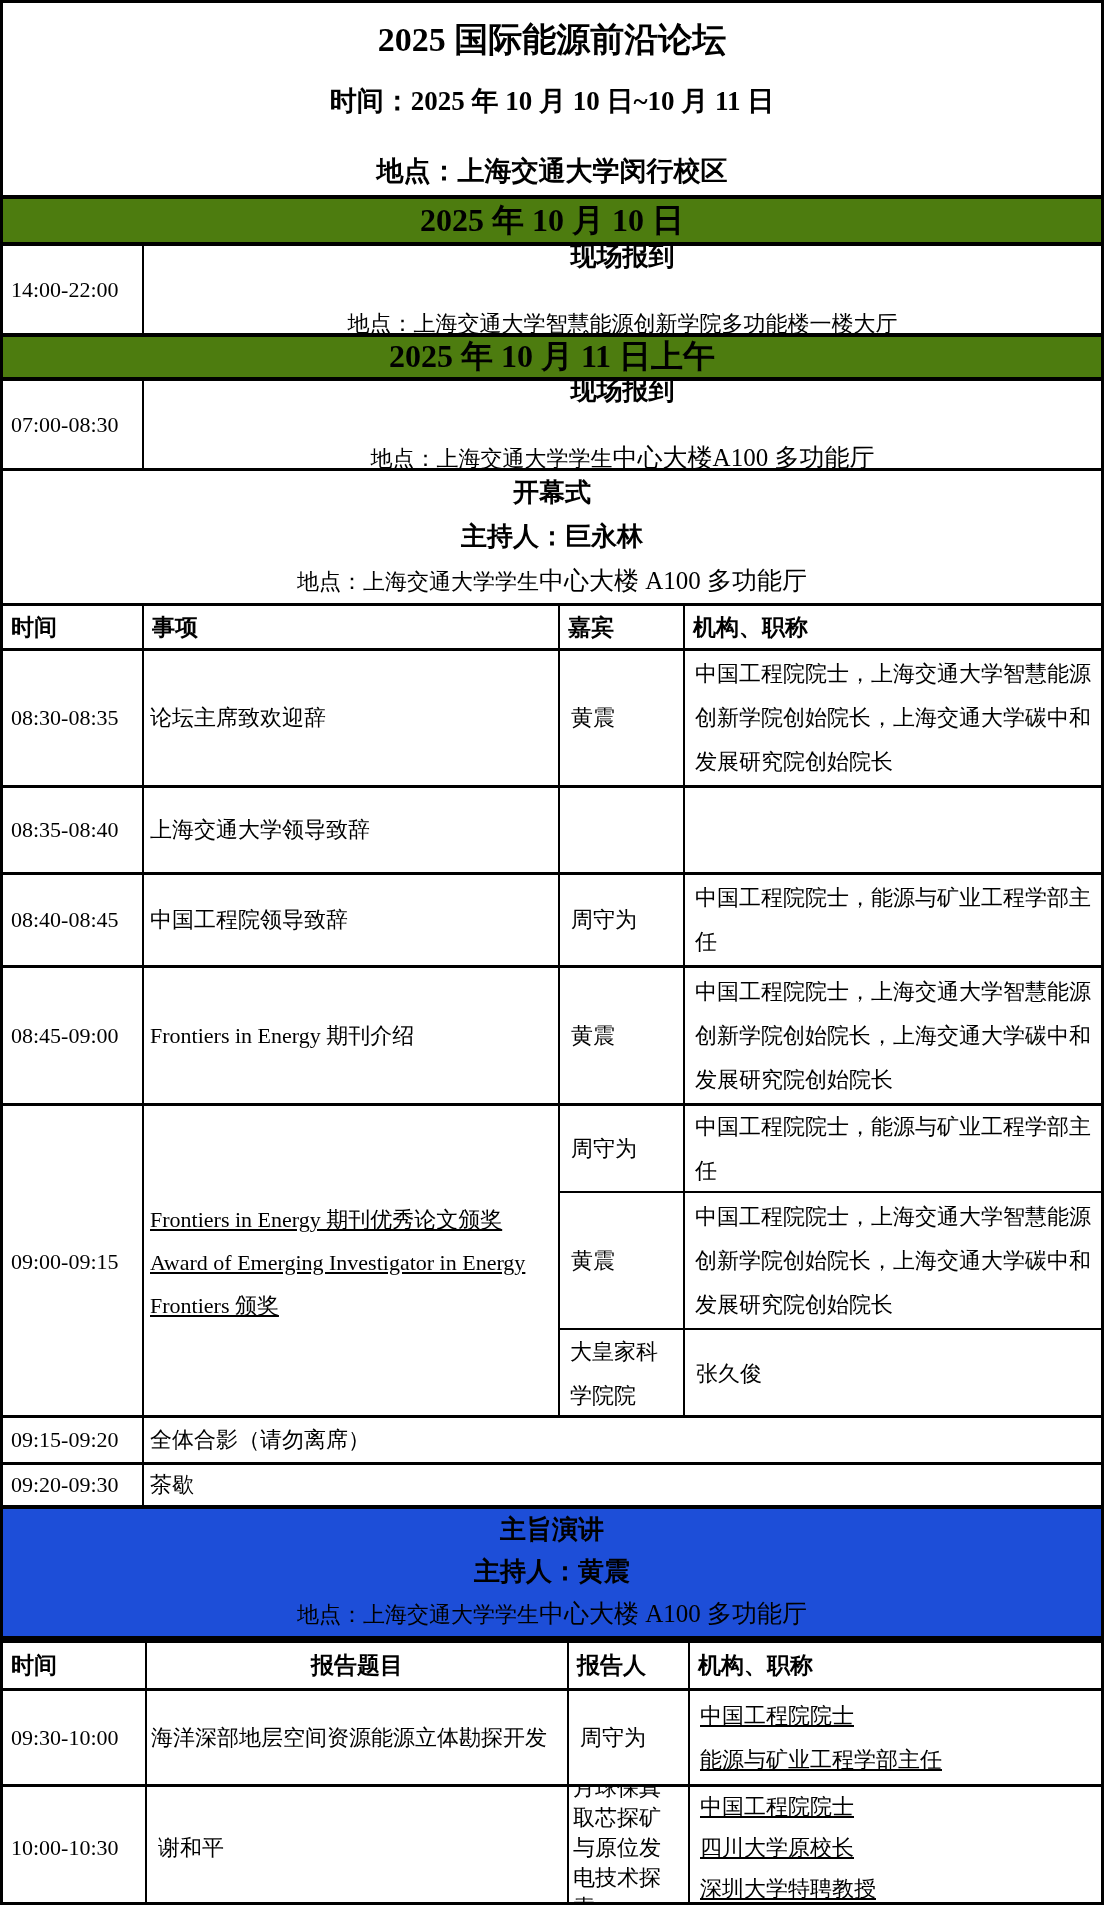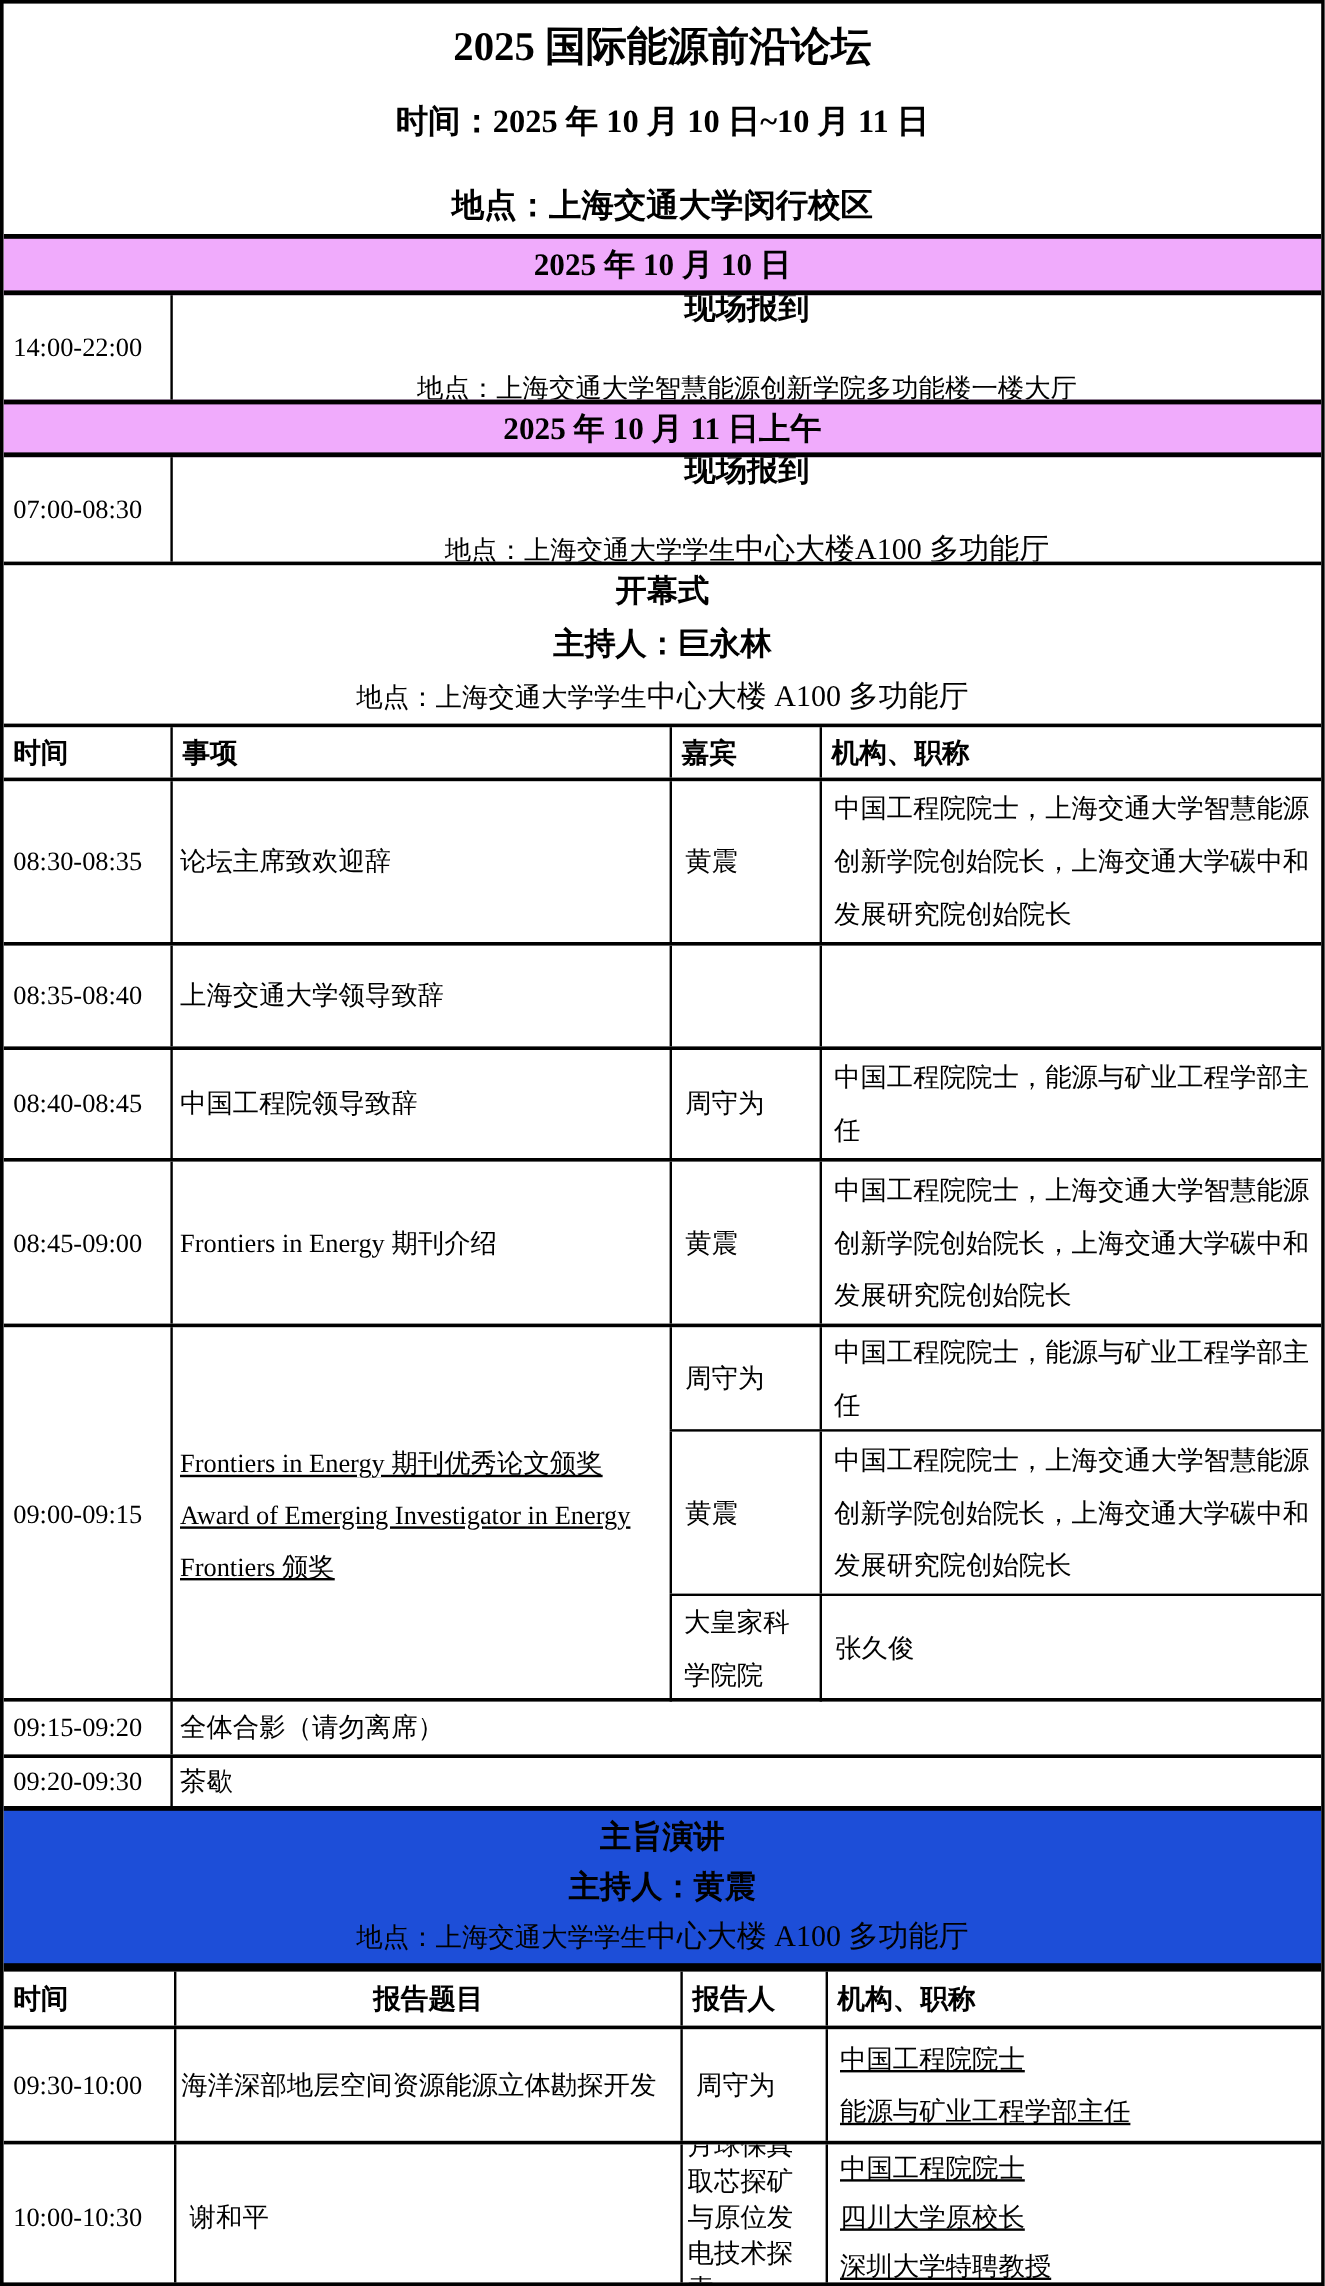--- a/index.html
+++ b/index.html
@@ -14,24 +14,24 @@
     overflow:hidden;
   }
   .sec{box-sizing:border-box;}
   
   .title-block{height:192px;text-align:center;padding-top:16px;}
   .t1{font-size:34px;font-weight:bold;line-height:42px;}
   .t2{font-size:27px;font-weight:bold;line-height:40px;margin-top:20px;}
   .t3{font-size:27px;font-weight:bold;line-height:40px;margin-top:30px;}
   
   .band{
-    background:#f0abfc;
+    background:#4d7c0f;
     border-top:4px solid #000;border-bottom:4px solid #000;
     display:flex;align-items:center;justify-content:center;
-    font-size:26px;font-weight:bold;
+    font-size:32px;font-weight:bold;
   }
   .band-block{
     background:#1d4ed8;
     border-top:4px solid #000;border-bottom:4px solid #000;
     display:flex;flex-direction:column;align-items:center;justify-content:center;
     text-align:center;
   }
   
   .row{display:grid;border-top:3px solid #000;}
   .g1 {grid-template-columns:139px 416px 125px 1fr;}

